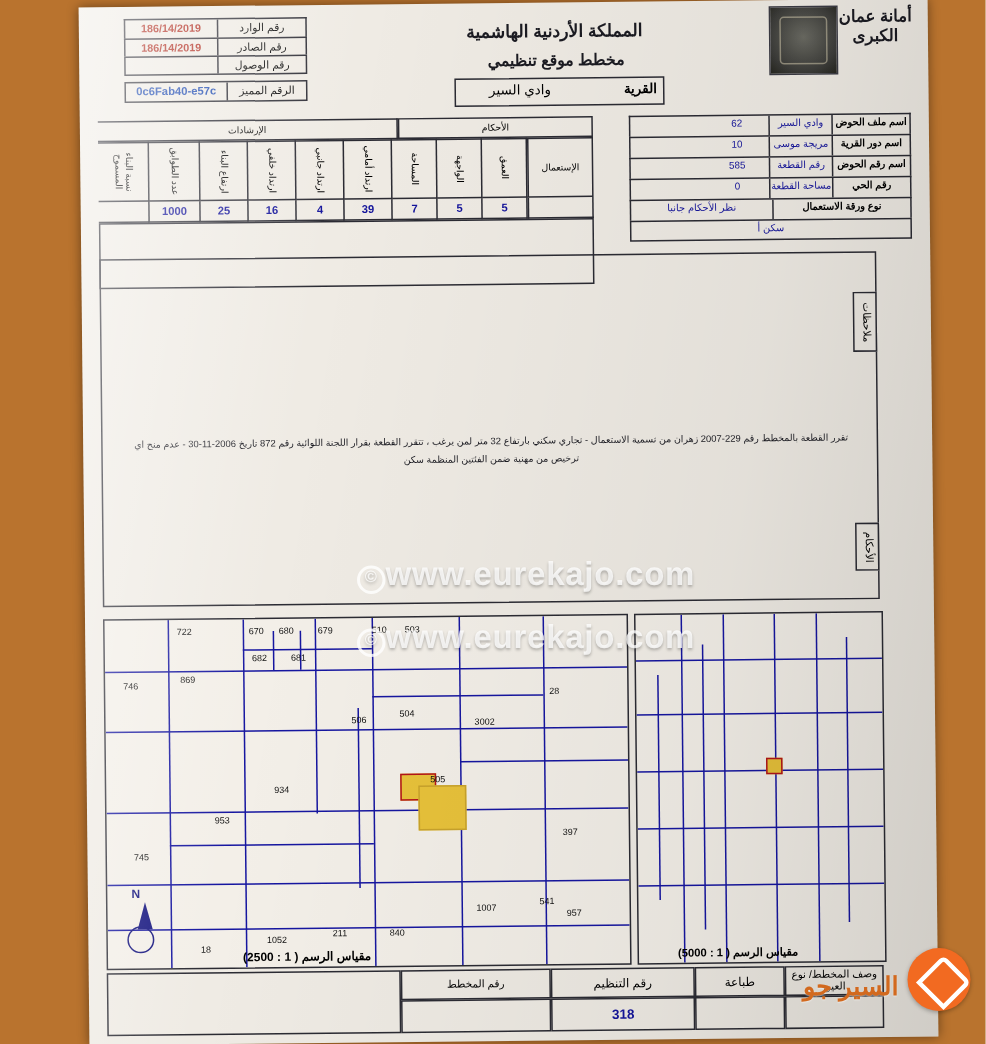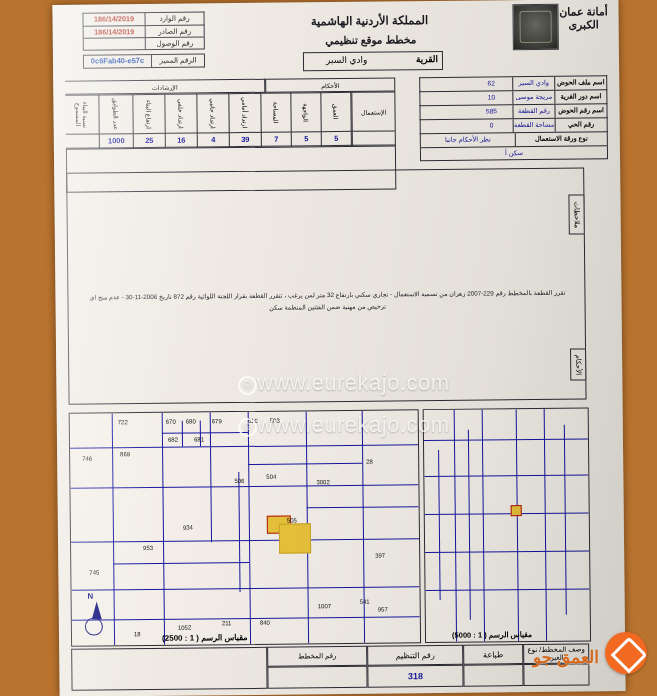--- a/index.html
+++ b/index.html
@@ -119,21 +119,21 @@
   .scaleR{position:absolute;left:26px;bottom:2px;font-size:7.5px;font-weight:bold;direction:rtl;}
 
   
   .btm{position:absolute;left:12px;top:644px;width:518px;height:44px;}
   .btm .cellb{position:absolute;border:1px solid #2b2b33;box-sizing:border-box;font-size:8px;display:flex;align-items:center;justify-content:center;direction:rtl;text-align:center;}
   .btm .num{color:#14149b;font-weight:bold;font-size:9px;}
 
   
   .wm{
     position:absolute;color:rgba(255,255,255,.78);
-    font-size:22px;font-weight:normal;letter-spacing:.5px;
+    font-size:22px;font-weight:bold;letter-spacing:.5px;
     text-shadow:0 1px 2px rgba(0,0,0,.25);
     z-index:50;pointer-events:none;white-space:nowrap;
   }
   .wm .cmark{
     display:inline-block;width:15px;height:15px;border:2px solid rgba(255,255,255,.8);
     border-radius:50%;font-size:11px;line-height:13px;text-align:center;margin-left:6px;vertical-align:2px;
   }
   .wm1{left:232px;top:370px;}
   .wm2{left:232px;top:412px;}
   
@@ -369,14 +369,14 @@
 
  </div>
 </div>
 
 <div class="wm wm1">
   <span class="cmark">©</span><span>www.eurekajo.com</span>
 </div>
 <div class="wm wm2">
   <span class="cmark">©</span><span>www.eurekajo.com</span>
 </div>
-<div class="badge-txt">العمق جو</div>
+<div class="badge-txt">السير جو</div>
 <div class="badge"></div>
 
 </body></html>

